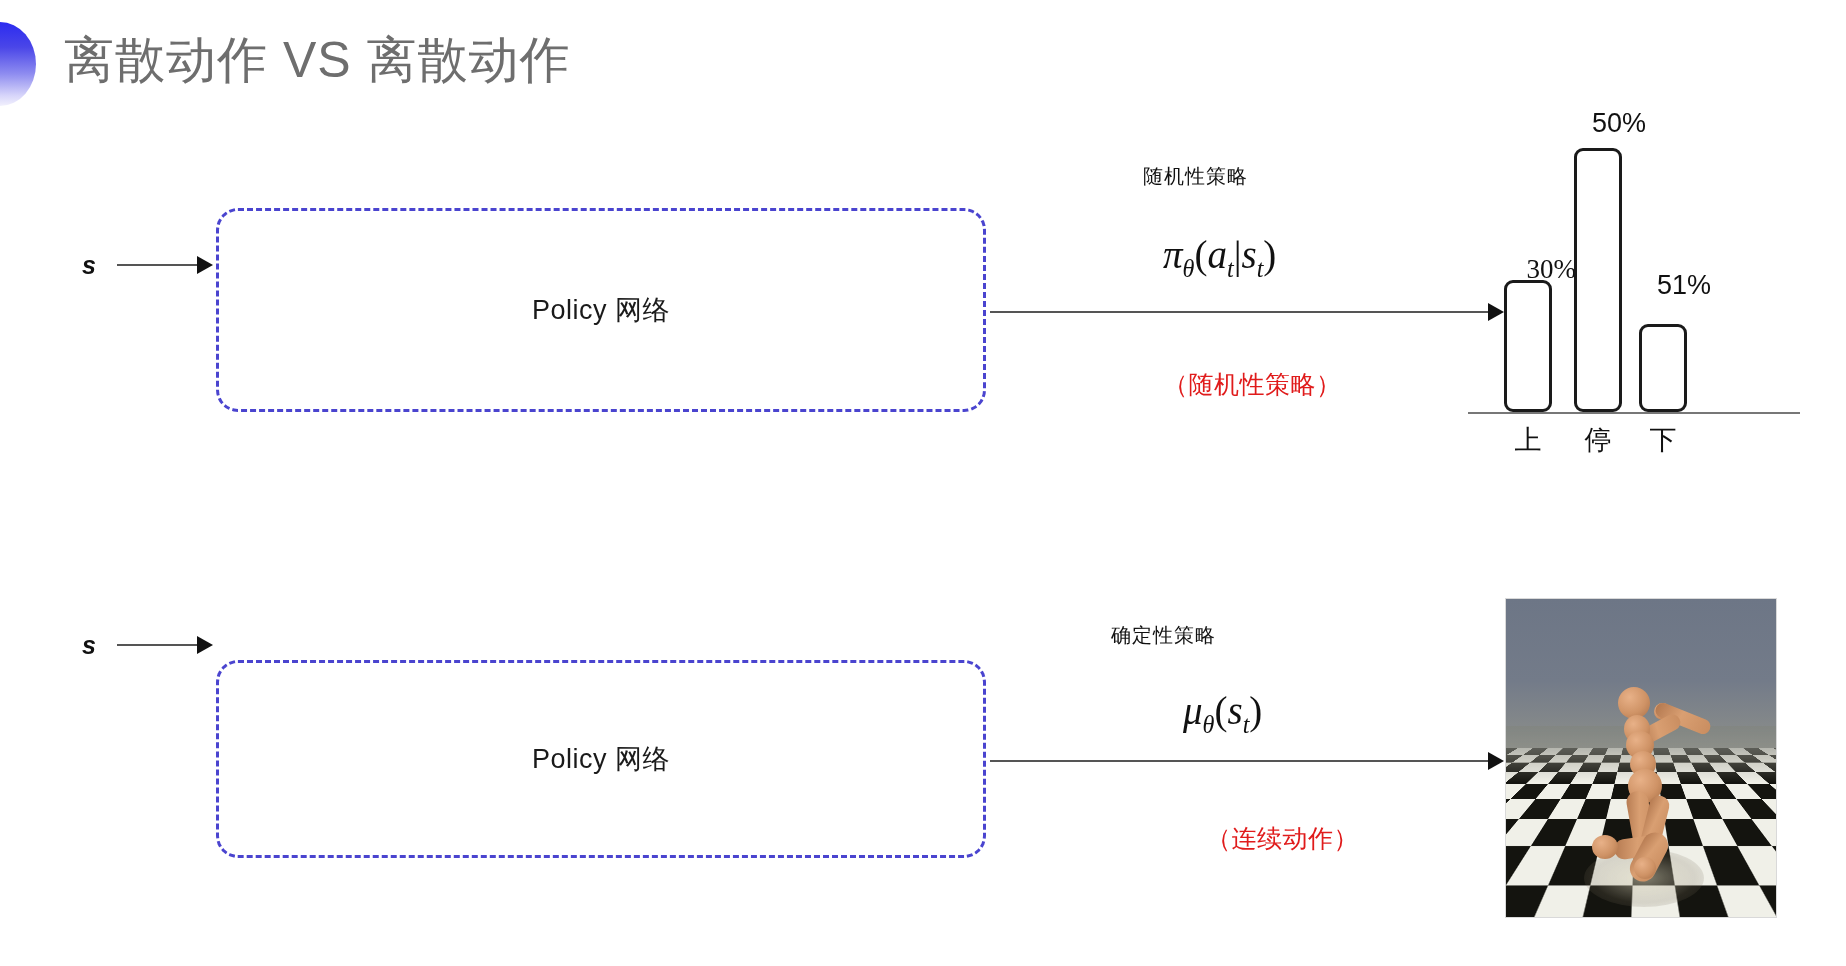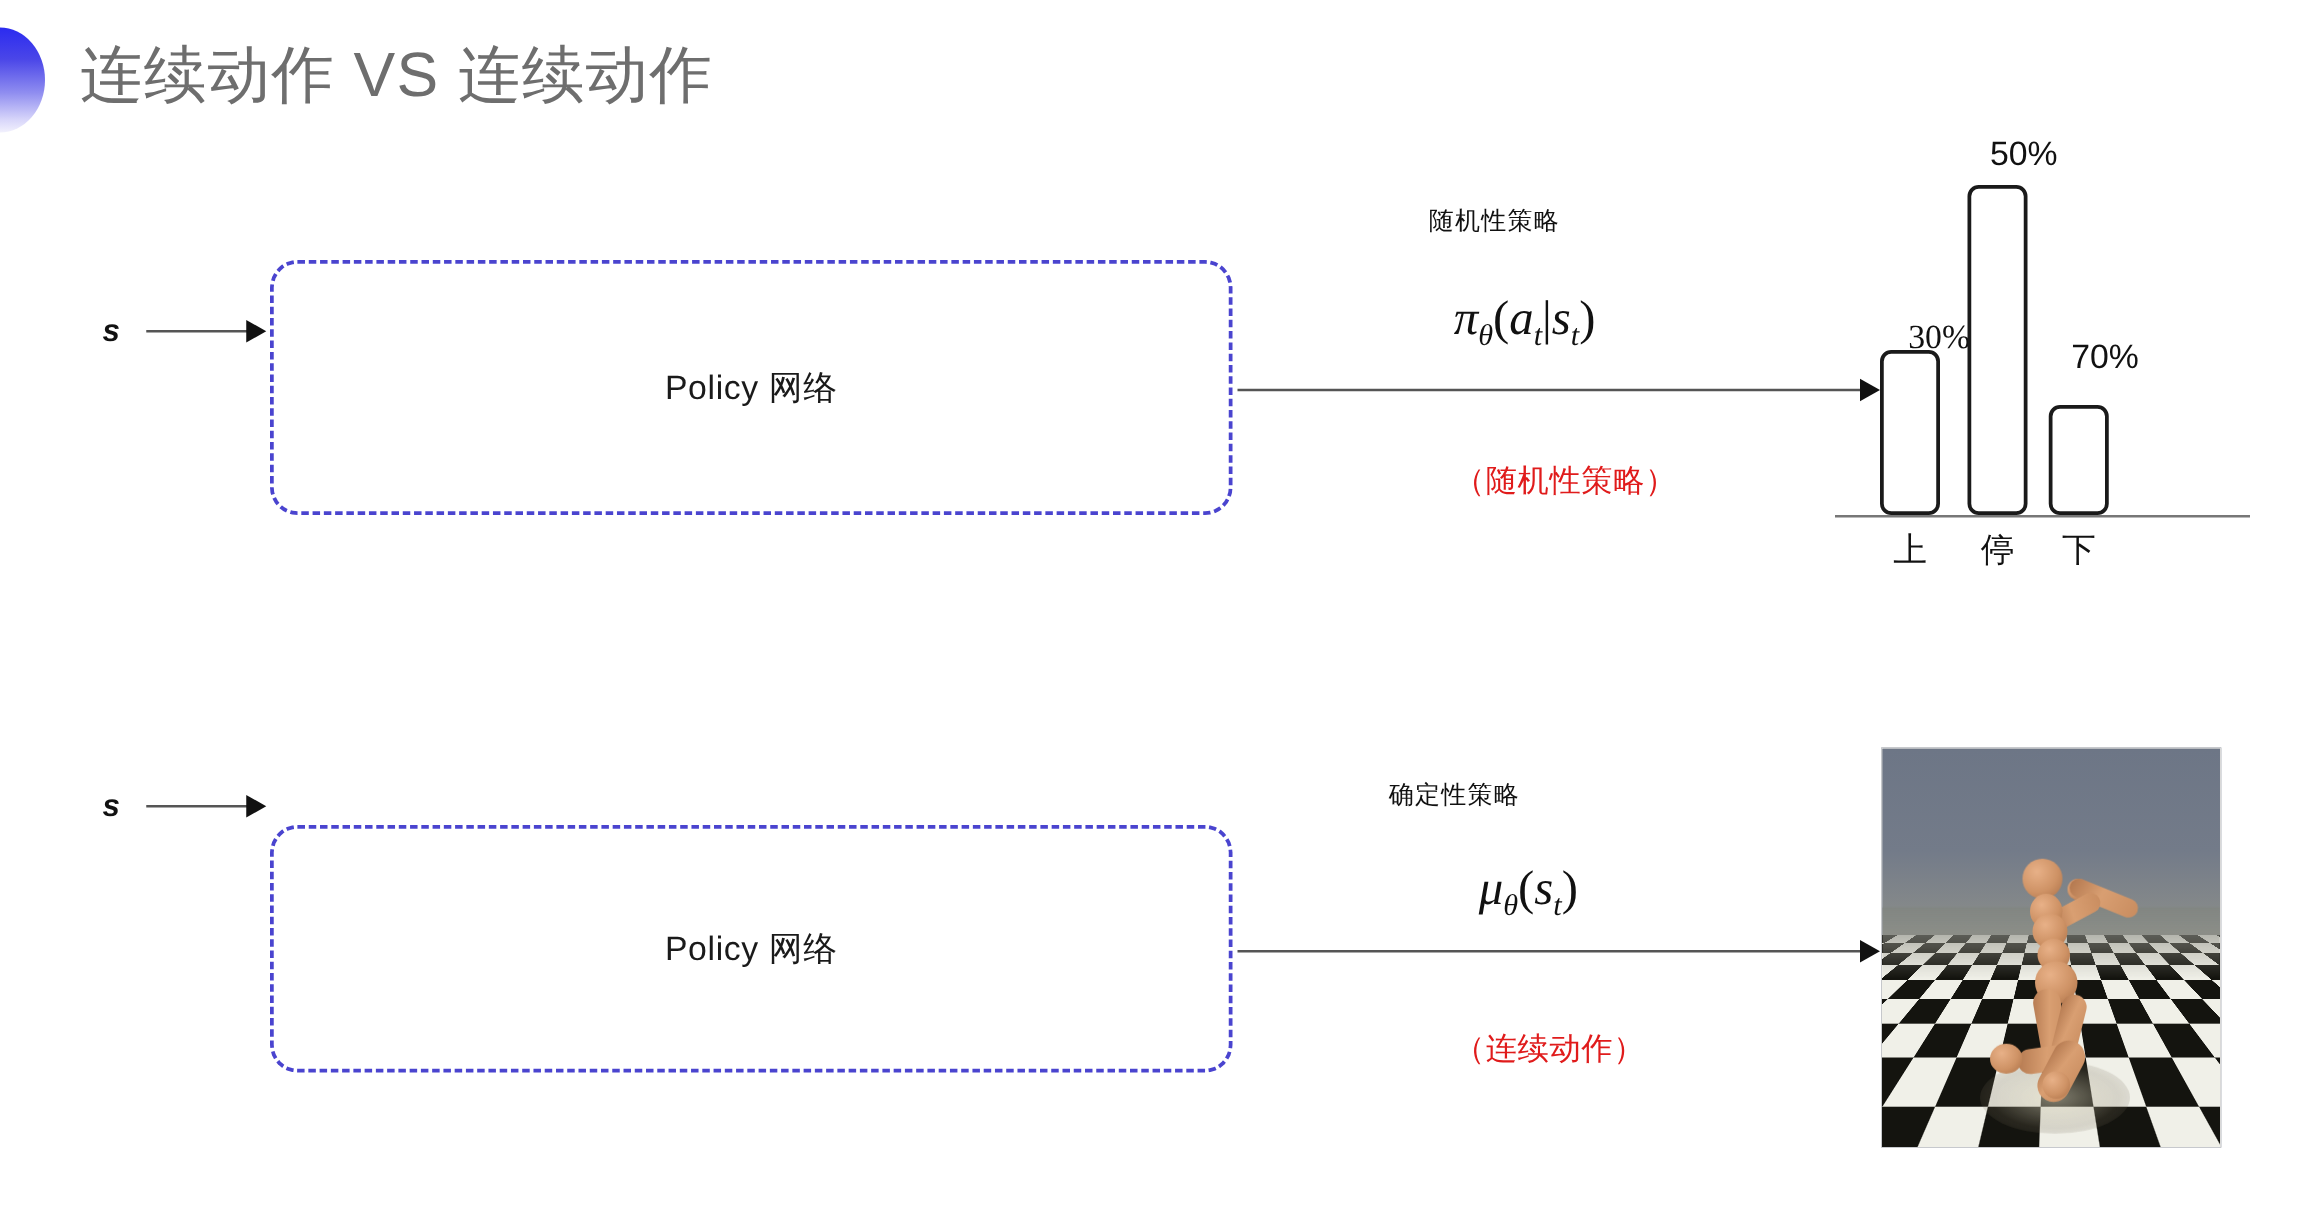--- a/index.html
+++ b/index.html
@@ -195,21 +195,21 @@
     background: radial-gradient(ellipse at center, rgba(220,215,190,0.55) 0%, rgba(120,110,90,0.22) 60%, rgba(0,0,0,0) 100%);
     border-radius: 50%;
   }
 </style>
 </head>
 <body>
 
 <div id="slide">
 
   <div class="title-dot"></div>
-  <div class="title-text">连续动作 VS 连续动作</div>
+  <div class="title-text">离散动作 VS 离散动作</div>
 
   <div class="s-label" style="left:82px; top:251px;">s</div>
   <div class="arrow-line" style="left:117px; top:264px; width:82px;"></div>
   <div class="arrow-head" style="left:197px; top:256px;"></div>
 
   <div class="policy-box" style="left:216px; top:208px; width:770px; height:204px;">
     <div class="policy-label">Policy 网络</div>
   </div>
 
   <div class="arrow-line" style="left:990px; top:311px; width:500px;"></div>
@@ -226,21 +226,21 @@
   <div class="chart" style="left:1470px; top:110px; width:340px; height:340px;">
 
     <div class="bar-value" style="left:10px; top:144px; width:96px;font-family:Liberation Serif, serif;">30%</div>
     <div class="bar" style="left:34px; top:170px; width:48px; height:132px;"></div>
     <div class="bar-cat" style="left:10px; top:312px; width:96px;">上</div>
 
     <div class="bar-value" style="left:80px; top:-2px; width:96px;">50%</div>
     <div class="bar" style="left:104px; top:38px; width:48px; height:264px;"></div>
     <div class="bar-cat" style="left:80px; top:312px; width:96px;">停</div>
 
-    <div class="bar-value" style="left:145px; top:160px; width:96px;">70%</div>
+    <div class="bar-value" style="left:145px; top:160px; width:96px;">51%</div>
     <div class="bar" style="left:169px; top:214px; width:48px; height:88px;"></div>
     <div class="bar-cat" style="left:145px; top:312px; width:96px;">下</div>
 
     <div class="chart-baseline" style="left:-2px; top:302px; width:332px;"></div>
   </div>
 
   <div class="s-label" style="left:82px; top:631px;">s</div>
   <div class="arrow-line" style="left:117px; top:644px; width:82px;"></div>
   <div class="arrow-head" style="left:197px; top:636px;"></div>
 
@@ -250,21 +250,21 @@
 
   <div class="arrow-line" style="left:990px; top:760px; width:500px;"></div>
   <div class="arrow-head" style="left:1488px; top:752px;"></div>
 
   <div class="policy-kind" style="left:1111px; top:622px;">确定性策略</div>
 
   <div class="formula" style="left:1183px; top:688px;">
     <span>μ</span><span class="sub">θ</span><span class="paren">(</span><span>s</span><span class="sub">t</span><span class="paren">)</span>
   </div>
 
-  <div class="action-note" style="left:1163px; top:822px;">（连续动作）</div>
+  <div class="action-note" style="left:1206px; top:822px;">（连续动作）</div>
 
   <div class="sim-frame" style="left:1505px; top:598px; width:272px; height:320px;">
     <div class="sim-sky"></div>
     <div class="sim-floor"></div>
     <div class="sim-haze"></div>
 
     <div class="sim-reflection" style="left:78px; top:250px; width:120px; height:58px;"></div>
 
     <div class="joint" style="left:112px; top:88px; width:32px; height:32px;"></div>
     <div class="joint" style="left:148px; top:104px; width:17px; height:17px;"></div>

